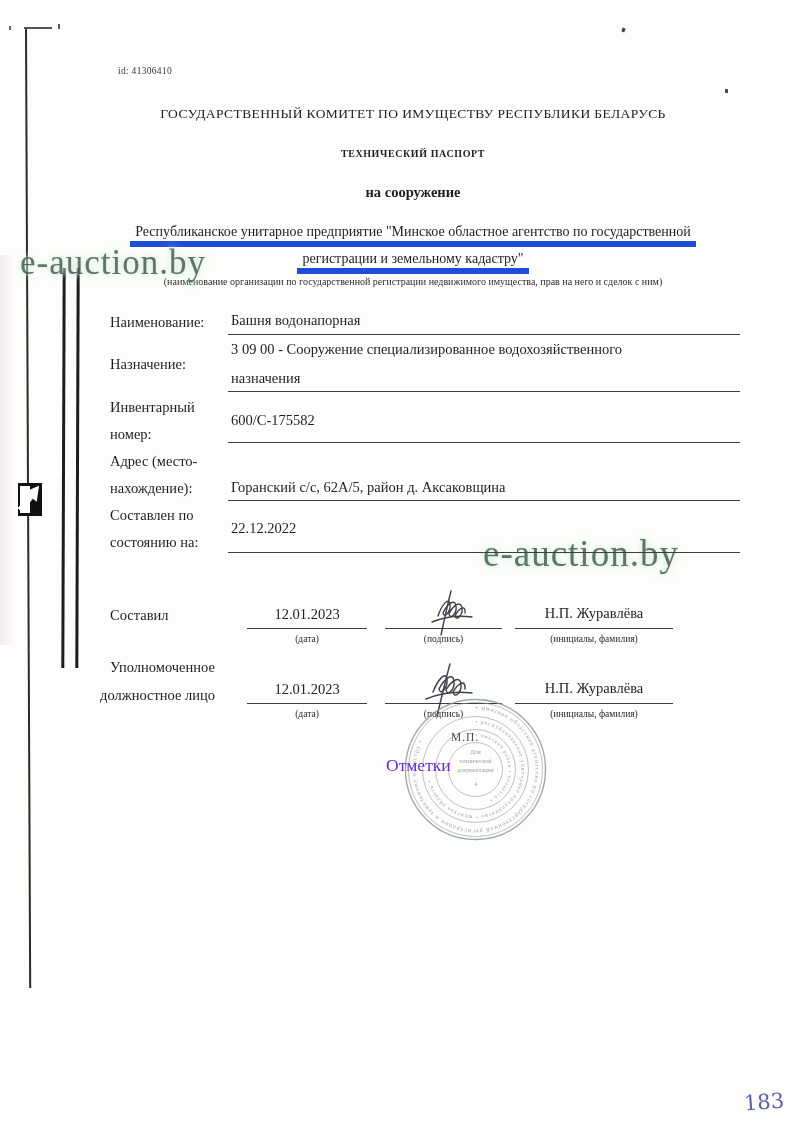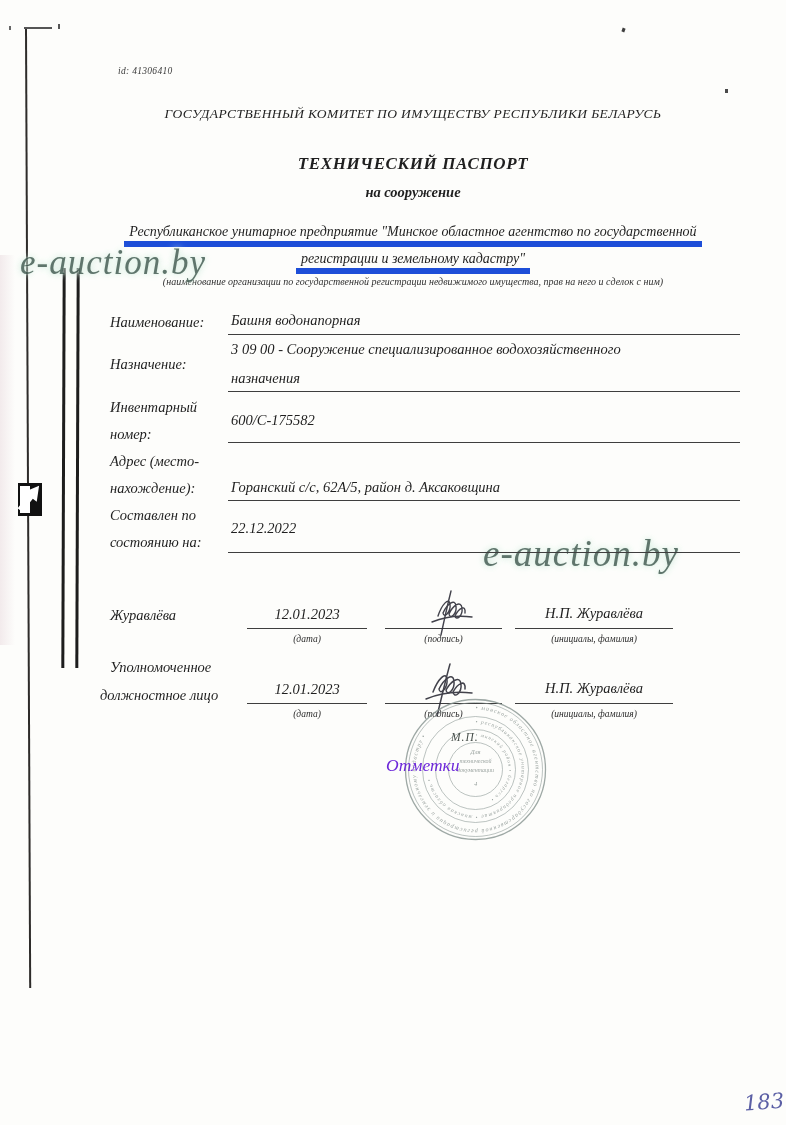--- a/index.html
+++ b/index.html
@@ -1,21 +1,20 @@
 <!DOCTYPE html>
 <html><head>
 <meta charset="utf-8">
 <style>
   html,body{margin:0;padding:0;background:#ffffff;}
   .page{
     position:relative;width:786px;height:1125px;overflow:hidden;
     background:#fdfdfb;
     font-family:"Liberation Serif","DejaVu Serif",serif;
     color:#1f1f1f;
-    font-style:italic;
   }
   .abs{position:absolute;}
   .ctr{left:40px;right:0;text-align:center;}
   .uline{position:absolute;height:0;border-top:1px solid #3e3e3e;}
   .form-label,.form-value{font-size:14.5px;white-space:nowrap;}
   .cap{font-size:9.5px;color:#2b2b2b;text-align:center;}
   .wm{
     font-family:"Liberation Serif","DejaVu Serif",serif;
     font-weight:400;color:#4a6359;letter-spacing:1px;
     text-shadow:0 0 2px #d6ecdf,0 0 6px #cfe9db,0 0 10px #d9efe4;
@@ -43,21 +42,21 @@
     <rect x="4" y="8" width="10" height="27" fill="#fff"></rect>
     <g transform="rotate(38 14 21)">
       <polygon points="10,36 16,36 16,19 21,19 13,5 5,19 10,19" fill="#fff"></polygon>
     </g>
   </svg>
 
   <div class="abs" style="left:118px;top:66px;font-size:9.5px;color:#3a3a3a;letter-spacing:.3px;">id: 41306410</div>
 
   <div class="abs ctr" style="top:106px;font-size:13.5px;letter-spacing:.4px;color:#232323;">ГОСУДАРСТВЕННЫЙ КОМИТЕТ ПО ИМУЩЕСТВУ РЕСПУБЛИКИ БЕЛАРУСЬ</div>
 
-  <div class="abs ctr" style="top:154px;font-size:17px;font-weight:bold;letter-spacing:.6px;">ТЕХНИЧЕСКИЙ ПАСПОРТ</div>
+  <div class="abs ctr" style="top:148px;font-size:10px;font-weight:bold;letter-spacing:.6px;">ТЕХНИЧЕСКИЙ ПАСПОРТ</div>
 
   <div class="abs ctr" style="top:184px;font-size:14.5px;font-weight:bold;">на сооружение</div>
 
   <div class="abs ctr" style="top:224px;font-size:14px;"><span class="org-underline">Республиканское унитарное предприятие "Минское областное агентство по государственной</span></div>
   <div class="abs ctr" style="top:251px;font-size:14px;"><span class="org-underline">регистрации и земельному кадастру"</span></div>
   <div class="abs ctr" style="top:276px;font-size:10px;color:#2e2e2e;">(наименование организации по государственной регистрации недвижимого имущества, прав на него и сделок с ним)</div>
 
   <div class="abs wm" style="left:20px;top:243px;font-size:35px;">e-auction.by</div>
   <div class="abs wm" style="left:483px;top:532px;font-size:37px;">e-auction.by</div>
 
@@ -78,21 +77,21 @@
   <div class="abs form-label" style="left:110px;top:453px;">Адрес (место-</div>
   <div class="abs form-label" style="left:110px;top:480px;">нахождение):</div>
   <div class="abs form-value" style="left:231px;top:479px;">Горанский с/с, 62А/5, район д. Аксаковщина</div>
   <div class="uline" style="left:228px;top:500px;width:512px;"></div>
 
   <div class="abs form-label" style="left:110px;top:507px;">Составлен по</div>
   <div class="abs form-label" style="left:110px;top:534px;">состоянию на:</div>
   <div class="abs form-value" style="left:231px;top:520px;">22.12.2022</div>
   <div class="uline" style="left:228px;top:552px;width:512px;"></div>
 
-  <div class="abs form-label" style="left:110px;top:607px;">Журавлёва</div>
+  <div class="abs form-label" style="left:110px;top:607px;">Составил</div>
   <div class="abs form-value" style="left:247px;top:606px;width:120px;text-align:center;">12.01.2023</div>
   <div class="abs form-value" style="left:515px;top:605px;width:158px;text-align:center;">Н.П. Журавлёва</div>
   <div class="uline" style="left:247px;top:628px;width:120px;"></div>
   <div class="uline" style="left:385px;top:628px;width:117px;"></div>
   <div class="uline" style="left:515px;top:628px;width:158px;"></div>
   <div class="abs cap" style="left:247px;top:634px;width:120px;">(дата)</div>
   <div class="abs cap" style="left:385px;top:634px;width:117px;">(подпись)</div>
   <div class="abs cap" style="left:515px;top:634px;width:158px;">(инициалы, фамилия)</div>
 
   <svg class="abs sig-svg" style="left:420px;top:589px;" width="70" height="50" viewBox="0 0 70 50">

